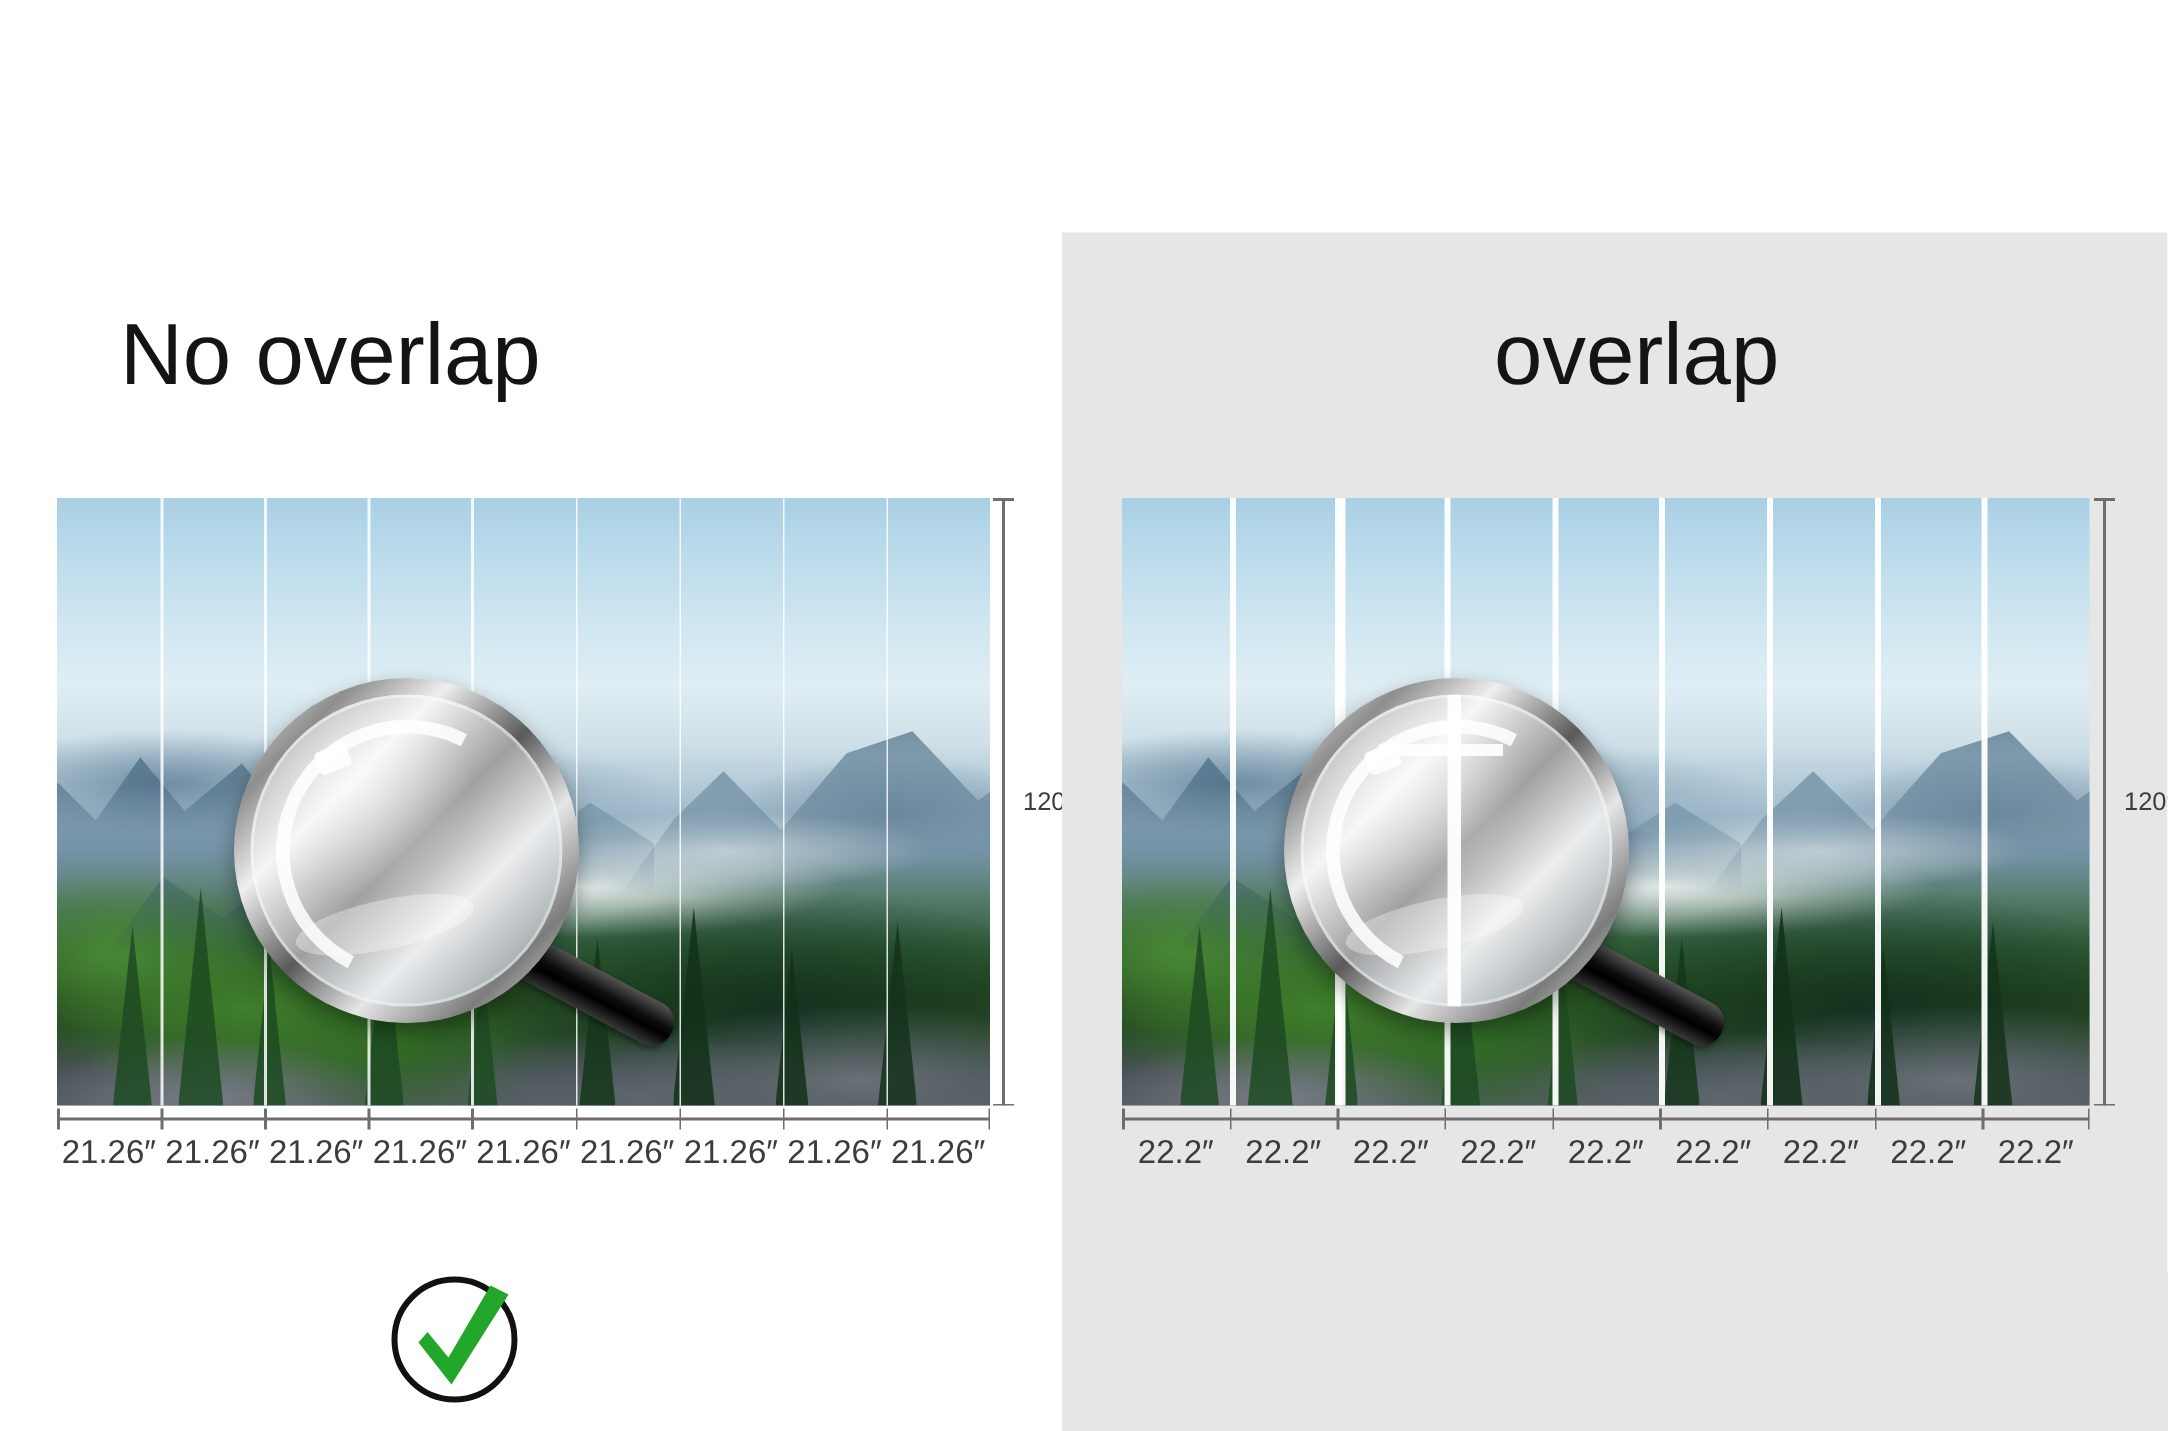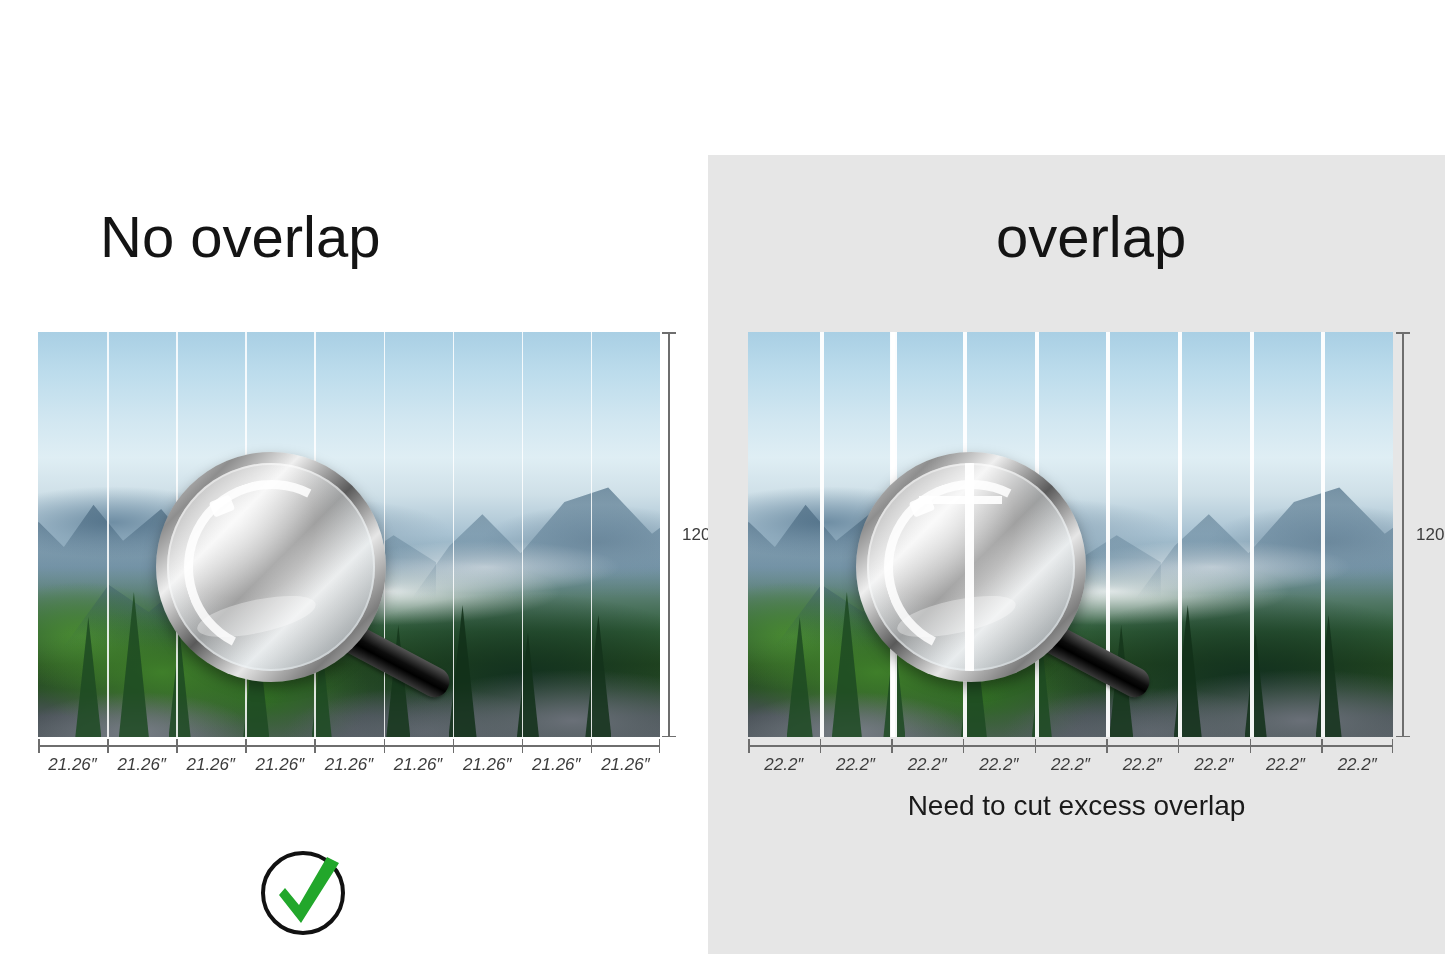--- a/index.html
+++ b/index.html
@@ -25,21 +25,21 @@
 
   
   .panel { position: absolute; top: 155px; height: 799px; }
   #panel-left  { left: 0px;   width: 708px; background: #ffffff; }
   #panel-right { left: 708px; width: 737px; background: #e6e6e6; }
 
   .panel-heading {
     position: absolute; top: 48px; width: 100%;
     text-align: center; font-size: 58px; color: #141414; font-weight: 400;
   }
-  #panel-left .panel-heading  { text-align: left; left: 0; padding-left: 100px; }
+  #panel-left .panel-heading  { text-align: left; left: 0; padding-left: 80px; }
   #panel-right .panel-heading { text-align: left; left: 0; padding-left: 288px; }
 
   
   .picture-wrap { position: absolute; }
   #pic-left  { left: 38px;  top: 177px; width: 622px; height: 405px; }
   #pic-right { left: 40px;  top: 177px; width: 645px; height: 405px; }
 
   .picture {
     position: absolute; left: 0; top: 0; width: 100%; height: 100%;
     overflow: hidden;
@@ -171,21 +171,21 @@
   .dim-v .dim-label {
     position: absolute; left: 20px; top: 50%; transform: translateY(-50%);
     font-size: 17px; color: #3c3c3c; white-space: nowrap;
   }
 
   .dim-h { position: absolute; }
   .dim-h .line { position: absolute; left: 0; top: 6px; width: 100%; height: 1.5px; background: #6e6e6e; }
   .dim-h .tick { position: absolute; top: 0; width: 1.5px; height: 14px; background: #6e6e6e; }
   .dim-h .labels { position: absolute; left: 0; top: 16px; width: 100%; display: flex; }
   .dim-h .labels span {
-    text-align: center; font-size: 17px; color: #3c3c3c; white-space: nowrap; font-style: italic;
+    text-align: center; font-size: 22px; color: #3c3c3c; white-space: nowrap;
   }
 
   
   .caption {
     position: absolute; width: 100%; text-align: center;
     font-size: 28px; color: #1a1a1a;
   }
   #cap-left  { top: 635px; }
   #cap-right { top: 635px; }
 
@@ -352,17 +352,16 @@
         <span style="flex:1">22.2″</span>
         <span style="flex:1">22.2″</span>
         <span style="flex:1">22.2″</span>
         <span style="flex:1">22.2″</span>
         <span style="flex:1">22.2″</span>
         <span style="flex:1">22.2″</span>
         <span style="flex:1">22.2″</span>
       </div>
     </div>
 
-    <div class="caption" id="cap-right">Need to cut excess overlap</div>
 
   </div>
 
 </div>
 
 </body></html>

